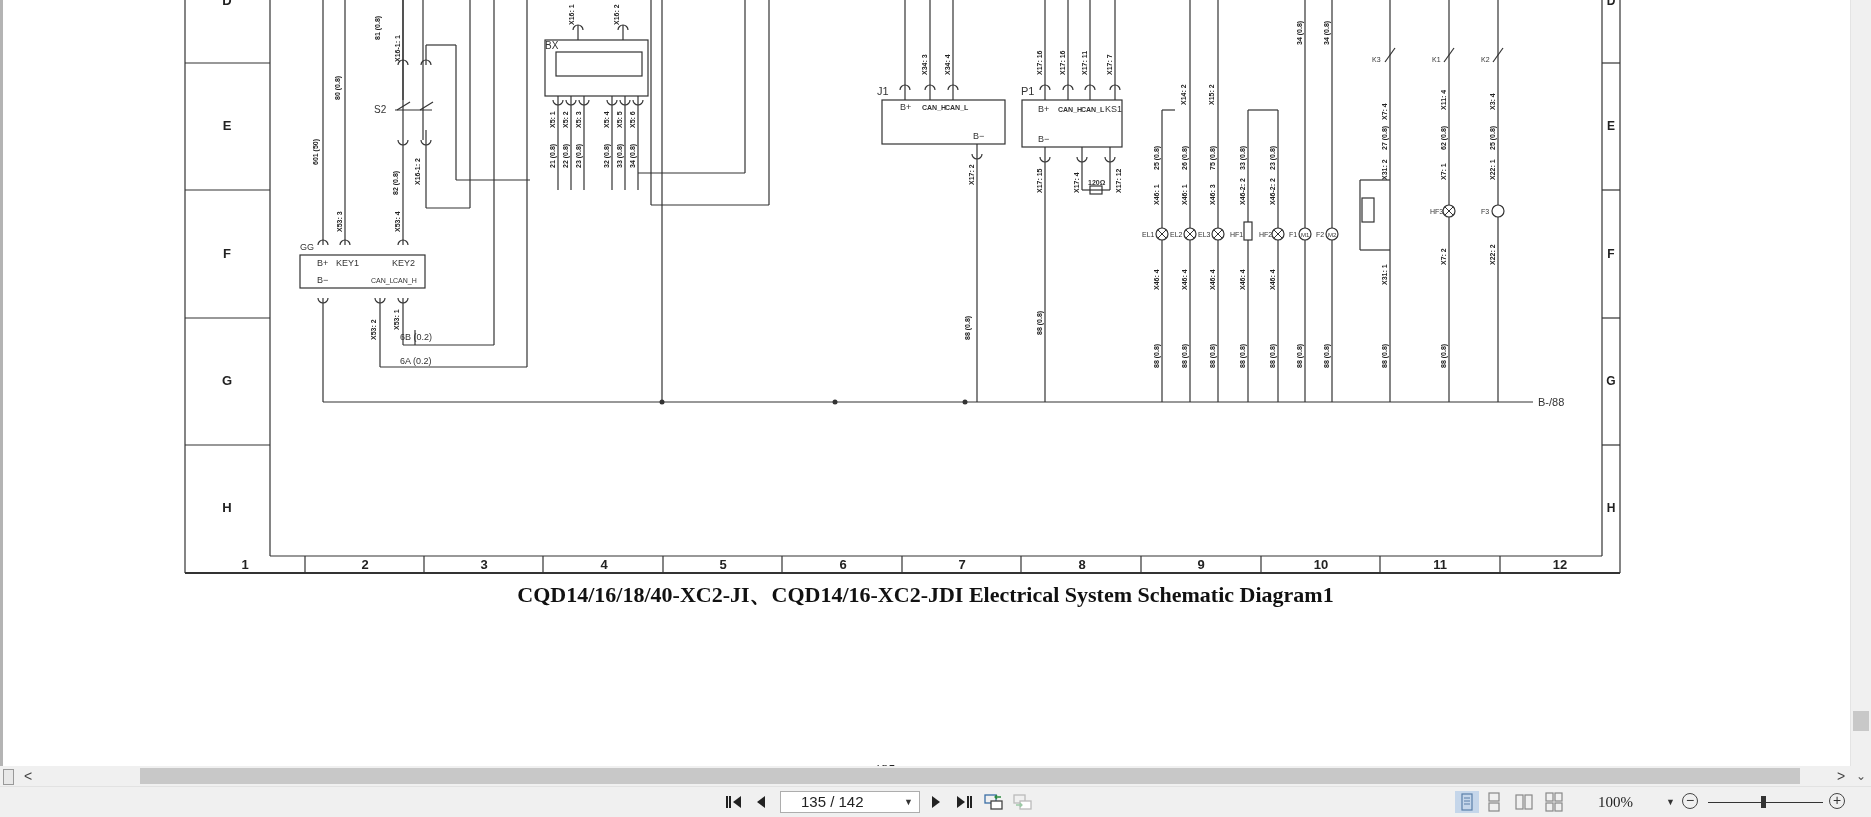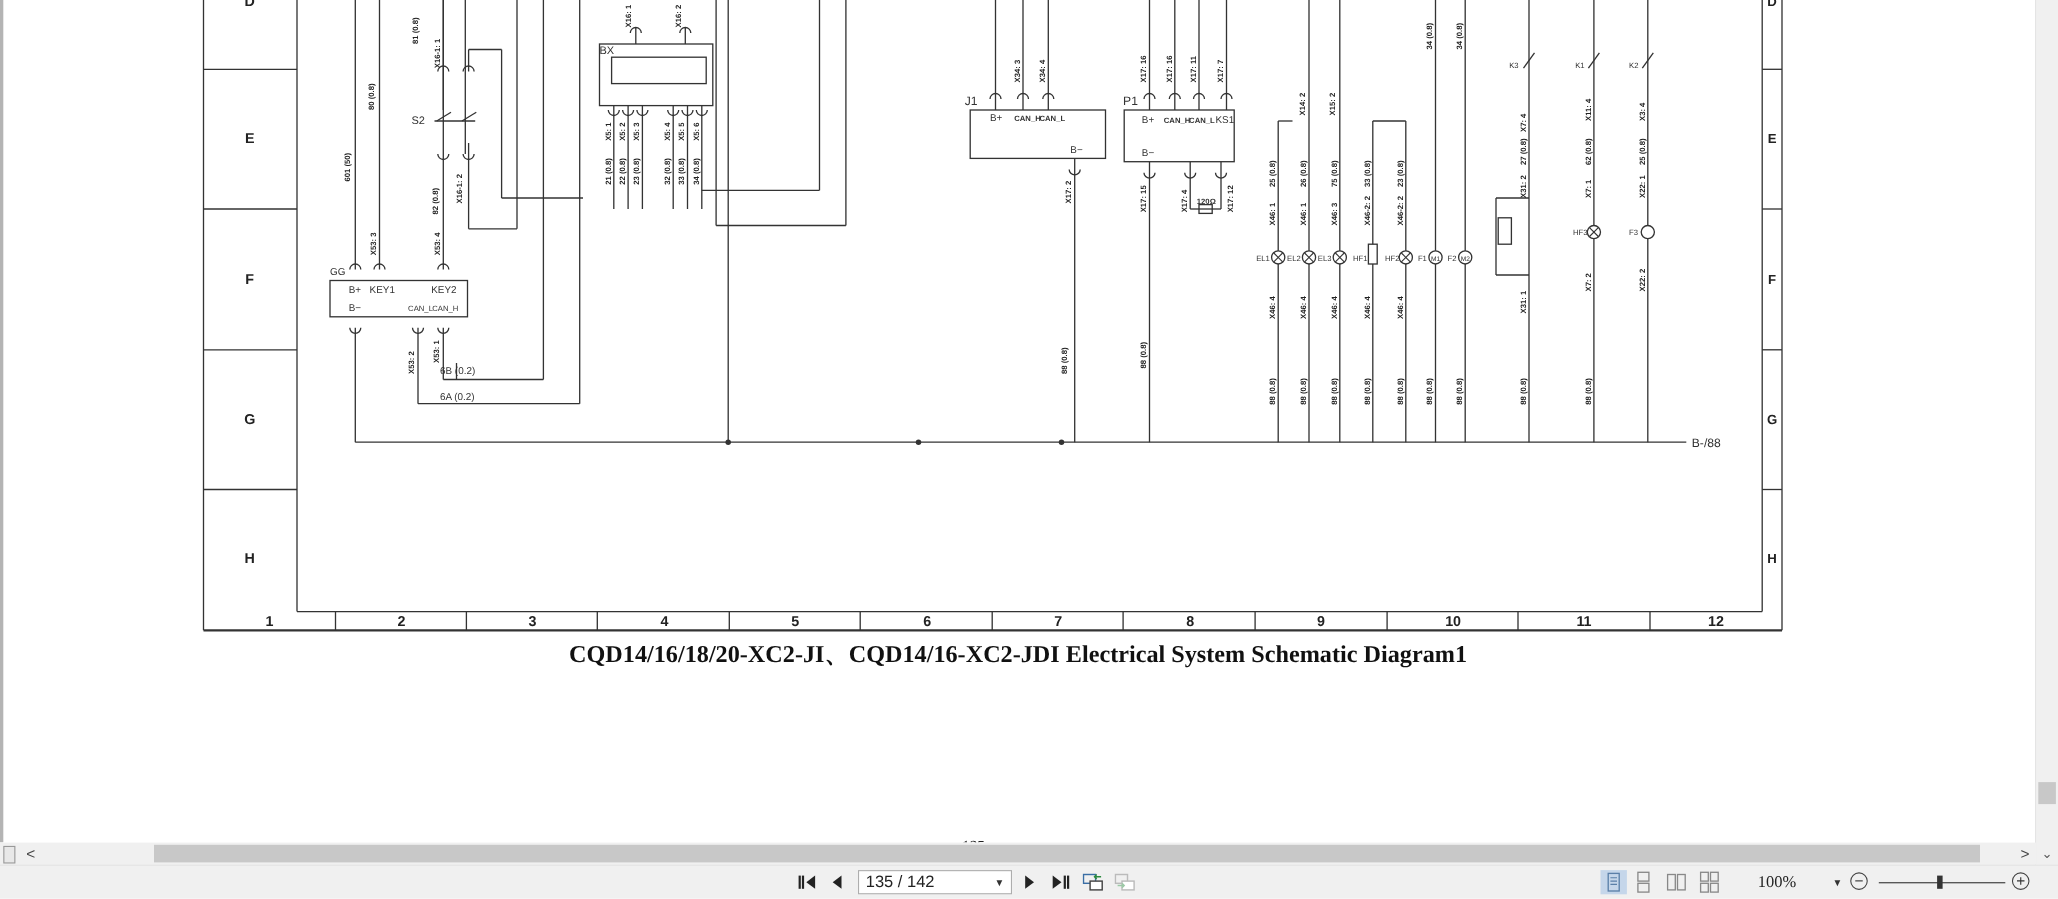--- a/index.html
+++ b/index.html
@@ -17,21 +17,21 @@
   .vscroll .down{position:absolute;left:0;top:766px;width:20px;height:20px;font-size:12px;color:#555;text-align:center;line-height:20px;}
   
   .hscroll{position:absolute;left:0;top:766px;width:1851px;height:20px;background:#f0f0f0;}
   .hscroll .corner{position:absolute;left:3px;top:3px;width:9px;height:14px;border:1px solid #999;background:#e8e8e8;}
   .hscroll .left{position:absolute;left:18px;top:0;width:20px;height:20px;line-height:20px;text-align:center;color:#444;font-size:14px;}
   .hscroll .thumb{position:absolute;left:140px;top:2px;width:1660px;height:16px;background:#c8c8c8;}
   .hscroll .right{position:absolute;left:1831px;top:0;width:20px;height:20px;line-height:20px;text-align:center;color:#444;font-size:14px;}
   
   .toolbar{position:absolute;left:0;top:786px;width:1871px;height:31px;background:#f0f0f0;border-top:1px solid #e2e2e2;}
   .tb-btn{position:absolute;top:4px;height:22px;width:22px;display:flex;align-items:center;justify-content:center;color:#222;font-size:14px;}
-  .page-box{position:absolute;left:780px;top:4px;width:140px;height:22px;background:#fff;border:1px solid #adadad;box-sizing:border-box;font-size:15px;line-height:20px;padding-left:6px;color:#222;}
+  .page-box{position:absolute;left:780px;top:4px;width:140px;height:22px;background:#fff;border:1px solid #adadad;box-sizing:border-box;font-size:15px;line-height:20px;padding-left:20px;color:#222;}
   .page-box .dd{position:absolute;right:6px;top:0;font-size:9px;color:#333;}
   .zoom-val{position:absolute;left:1598px;top:4px;width:48px;height:22px;font-size:15px;line-height:22px;color:#222;font-family:Liberation Serif, serif;}
   .zoom-dd{position:absolute;left:1666px;top:4px;font-size:9px;line-height:22px;color:#333;}
   .slider-track{position:absolute;left:1708px;top:15px;width:115px;height:1px;background:#333;}
   .slider-thumb{position:absolute;left:1761px;top:9px;width:5px;height:12px;background:#333;}
   .circle-btn{position:absolute;top:6px;width:16px;height:16px;border:1px solid #444;border-radius:50%;box-sizing:border-box;font-size:14px;line-height:13px;text-align:center;color:#333;}
   .view-mode{position:absolute;top:4px;width:24px;height:22px;}
   .view-mode.active{background:#c5d6ea;}
 </style>
 </head>
@@ -357,21 +357,21 @@
         <text transform="translate(1495,110) rotate(-90)">X3: 4</text>
         <text transform="translate(1495,150) rotate(-90)">25 (0.8)</text>
         <text transform="translate(1495,180) rotate(-90)">X22: 1</text>
         <text transform="translate(1387,285) rotate(-90)">X31: 1</text>
         <text transform="translate(1446,265) rotate(-90)">X7: 2</text>
         <text transform="translate(1495,265) rotate(-90)">X22: 2</text>
         <text transform="translate(1387,368) rotate(-90)">88 (0.8)</text>
         <text transform="translate(1446,368) rotate(-90)">88 (0.8)</text>
       </g>
     </svg>
-    <div class="title">CQD14/16/18/20-XC2-JI、CQD14/16-XC2-JDI Electrical System Schematic Diagram1</div>
+    <div class="title">CQD14/16/18/40-XC2-JI、CQD14/16-XC2-JDI Electrical System Schematic Diagram1</div>
     <div class="pagenum">135</div>
   </div>
 </div>
 
 <div class="vscroll">
   <div class="thumb"></div>
   <div class="down">⌄</div>
 </div>
 
 <div class="hscroll">

